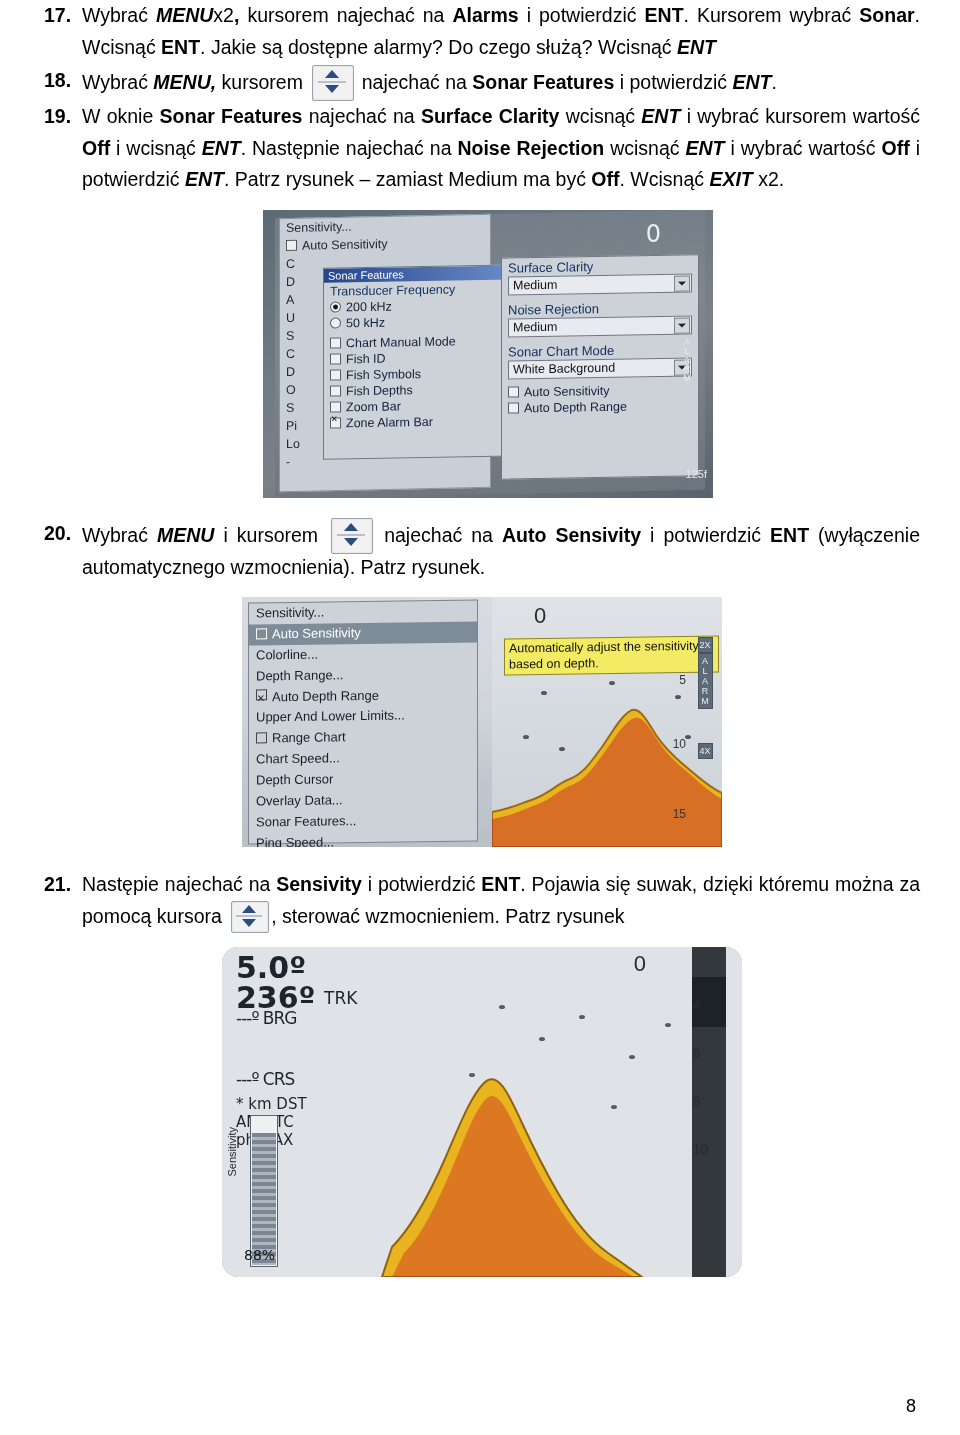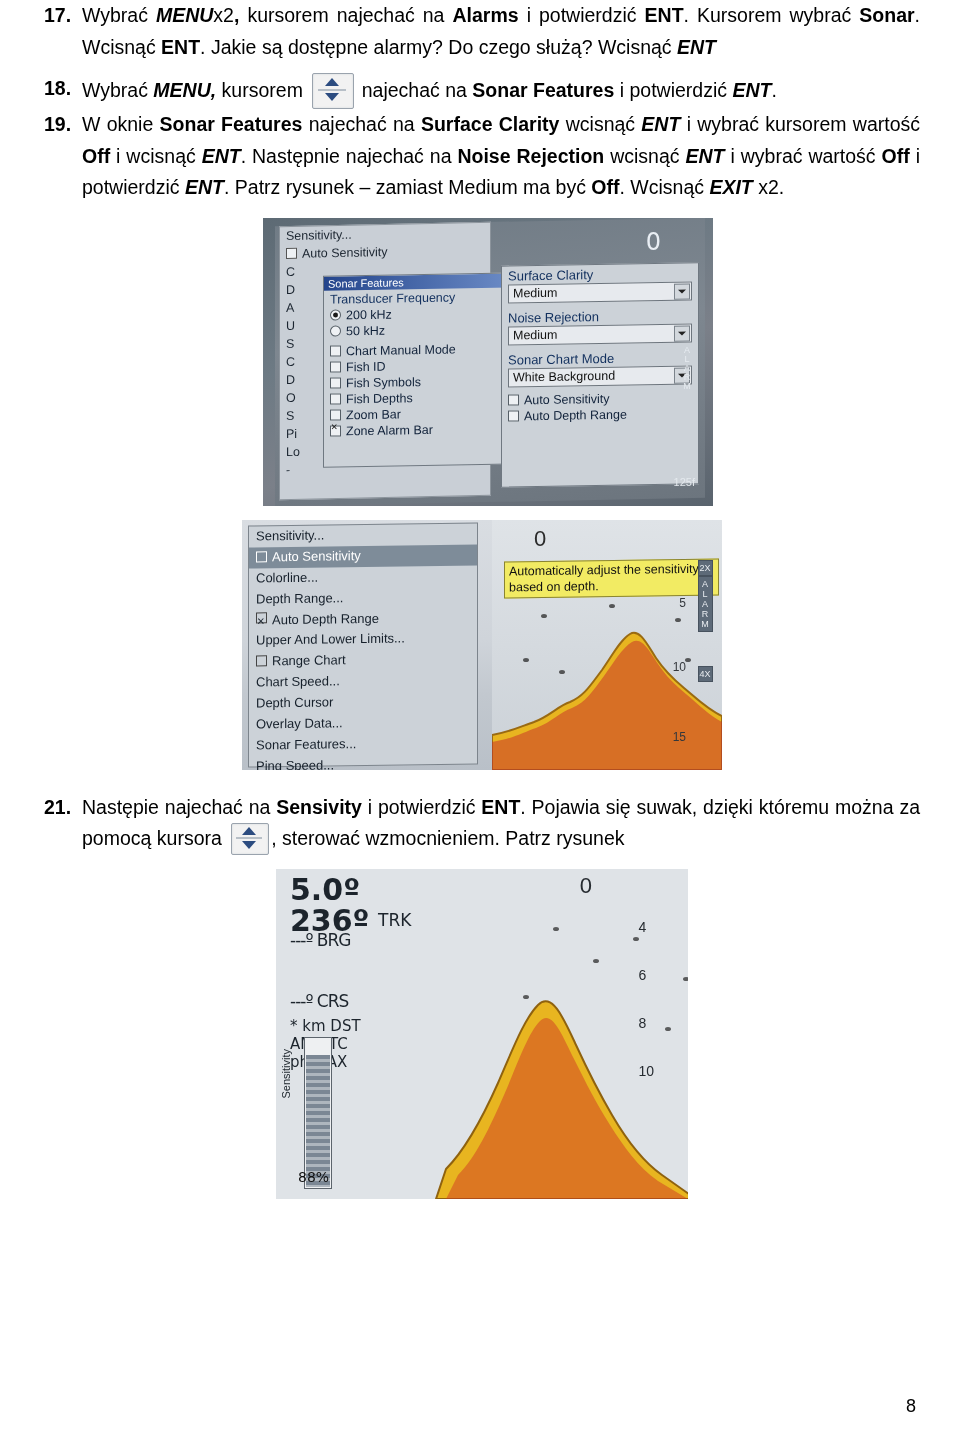--- a/index.html
+++ b/index.html
@@ -238,21 +238,21 @@
     right: 18px; top: 128px;
     width: 16px;
     color: #e6ebf0;
     font-size: 9px;
     letter-spacing: 0px;
     line-height: 9px;
     text-align: center;
   }
   .fig1 .depthbadge {
     position: absolute;
-    right: 18px; bottom: 18px;
+    right: 6px; bottom: 18px;
     color: #e4e9ee;
     font-size: 11px;
   }
 
   
   .fig2 {
     width: 480px;
     height: 250px;
     position: relative;
     overflow: hidden;
@@ -321,25 +321,26 @@
     border: 1px solid #47525e;
     width: 13px;
     margin: 0 1px;
     display: inline-block;
     vertical-align: top;
     padding: 2px 0;
   }
 
   
   .fig3 {
-    width: 412px;
+    width: 520px;
     height: 330px;
     position: relative;
     overflow: hidden;
     background: #2d3740;
+    border-radius: 17px;
   }
   .fig3 .bg {
     position: absolute; inset: 0;
     background: linear-gradient(180deg,#e3e6ea 0%,#dfe3e7 55%,#d3d8dd 100%);
   }
   .fig3 .datacol {
     position: absolute;
     left: 14px; top: 6px;
     width: 170px;
     font-family: "DejaVu Sans", sans-serif;
@@ -406,21 +407,21 @@
 <div class="page">
   <div class="content">
 
     <div class="item">
       <div class="num">17.</div>
       <div class="body-txt">
         Wybrać <span class="bi">MENU</span>x2<b>,</b> kursorem najechać na <b>Alarms</b> i potwierdzić <b>ENT</b>. Kursorem wybrać <b>Sonar</b>. Wcisnąć <b>ENT</b>. Jakie są dostępne alarmy? Do czego służą? Wcisnąć <span class="bi">ENT</span>
       </div>
     </div>
 
-    <div class="item" style="margin-top:10px;">
+    <div class="item" style="margin-top:2px;">
       <div class="num">18.</div>
       <div class="body-txt">
         Wybrać <span class="bi">MENU,</span> kursorem
         <span class="keyglyph"><span class="kbox"></span><span class="up"></span><span class="mid"></span><span class="dn"></span></span>
         najechać na <b>Sonar Features</b> i potwierdzić <span class="bi">ENT</span>.
       </div>
     </div>
 
     <div class="item" style="margin-top:2px;justify-content:center;">
       <div class="num">19.</div>
@@ -474,20 +475,28 @@
           <div class="chk"><span class="box"></span><span>Auto Sensitivity</span></div>
           <div class="chk"><span class="box"></span><span>Auto Depth Range</span></div>
         </div>
 
         <div class="zerolbl">0</div>
         <div class="alarmbar">A<br>L<br>A<br>R<br>M</div>
         <div class="depthbadge">125f</div>
       </div>
     </div>
 
+    <div class="item" style="margin-top:20px;">
+      <div class="num">20.</div>
+      <div class="body-txt">
+        Wybrać <span class="bi">MENU</span> i kursorem
+        <span class="keyglyph"><span class="kbox"></span><span class="up"></span><span class="mid"></span><span class="dn"></span></span>
+        najechać na <b>Auto Sensivity</b> i potwierdzić <b>ENT</b> (wyłączenie automatycznego wzmocnienia). Patrz rysunek.
+      </div>
+    </div>
 
     <div class="caption-gap"></div>
     <div class="fig-wrap">
       <div class="fig fig2">
         <div class="sky"></div>
         <div class="water">
           <svg width="230" height="250" viewBox="0 0 230 250" style="position:absolute;left:0;top:0;">
             <defs>
               <linearGradient id="bg2" x1="0" y1="0" x2="0" y2="1">
                 <stop offset="0%" stop-color="#dfe3e7"></stop>

